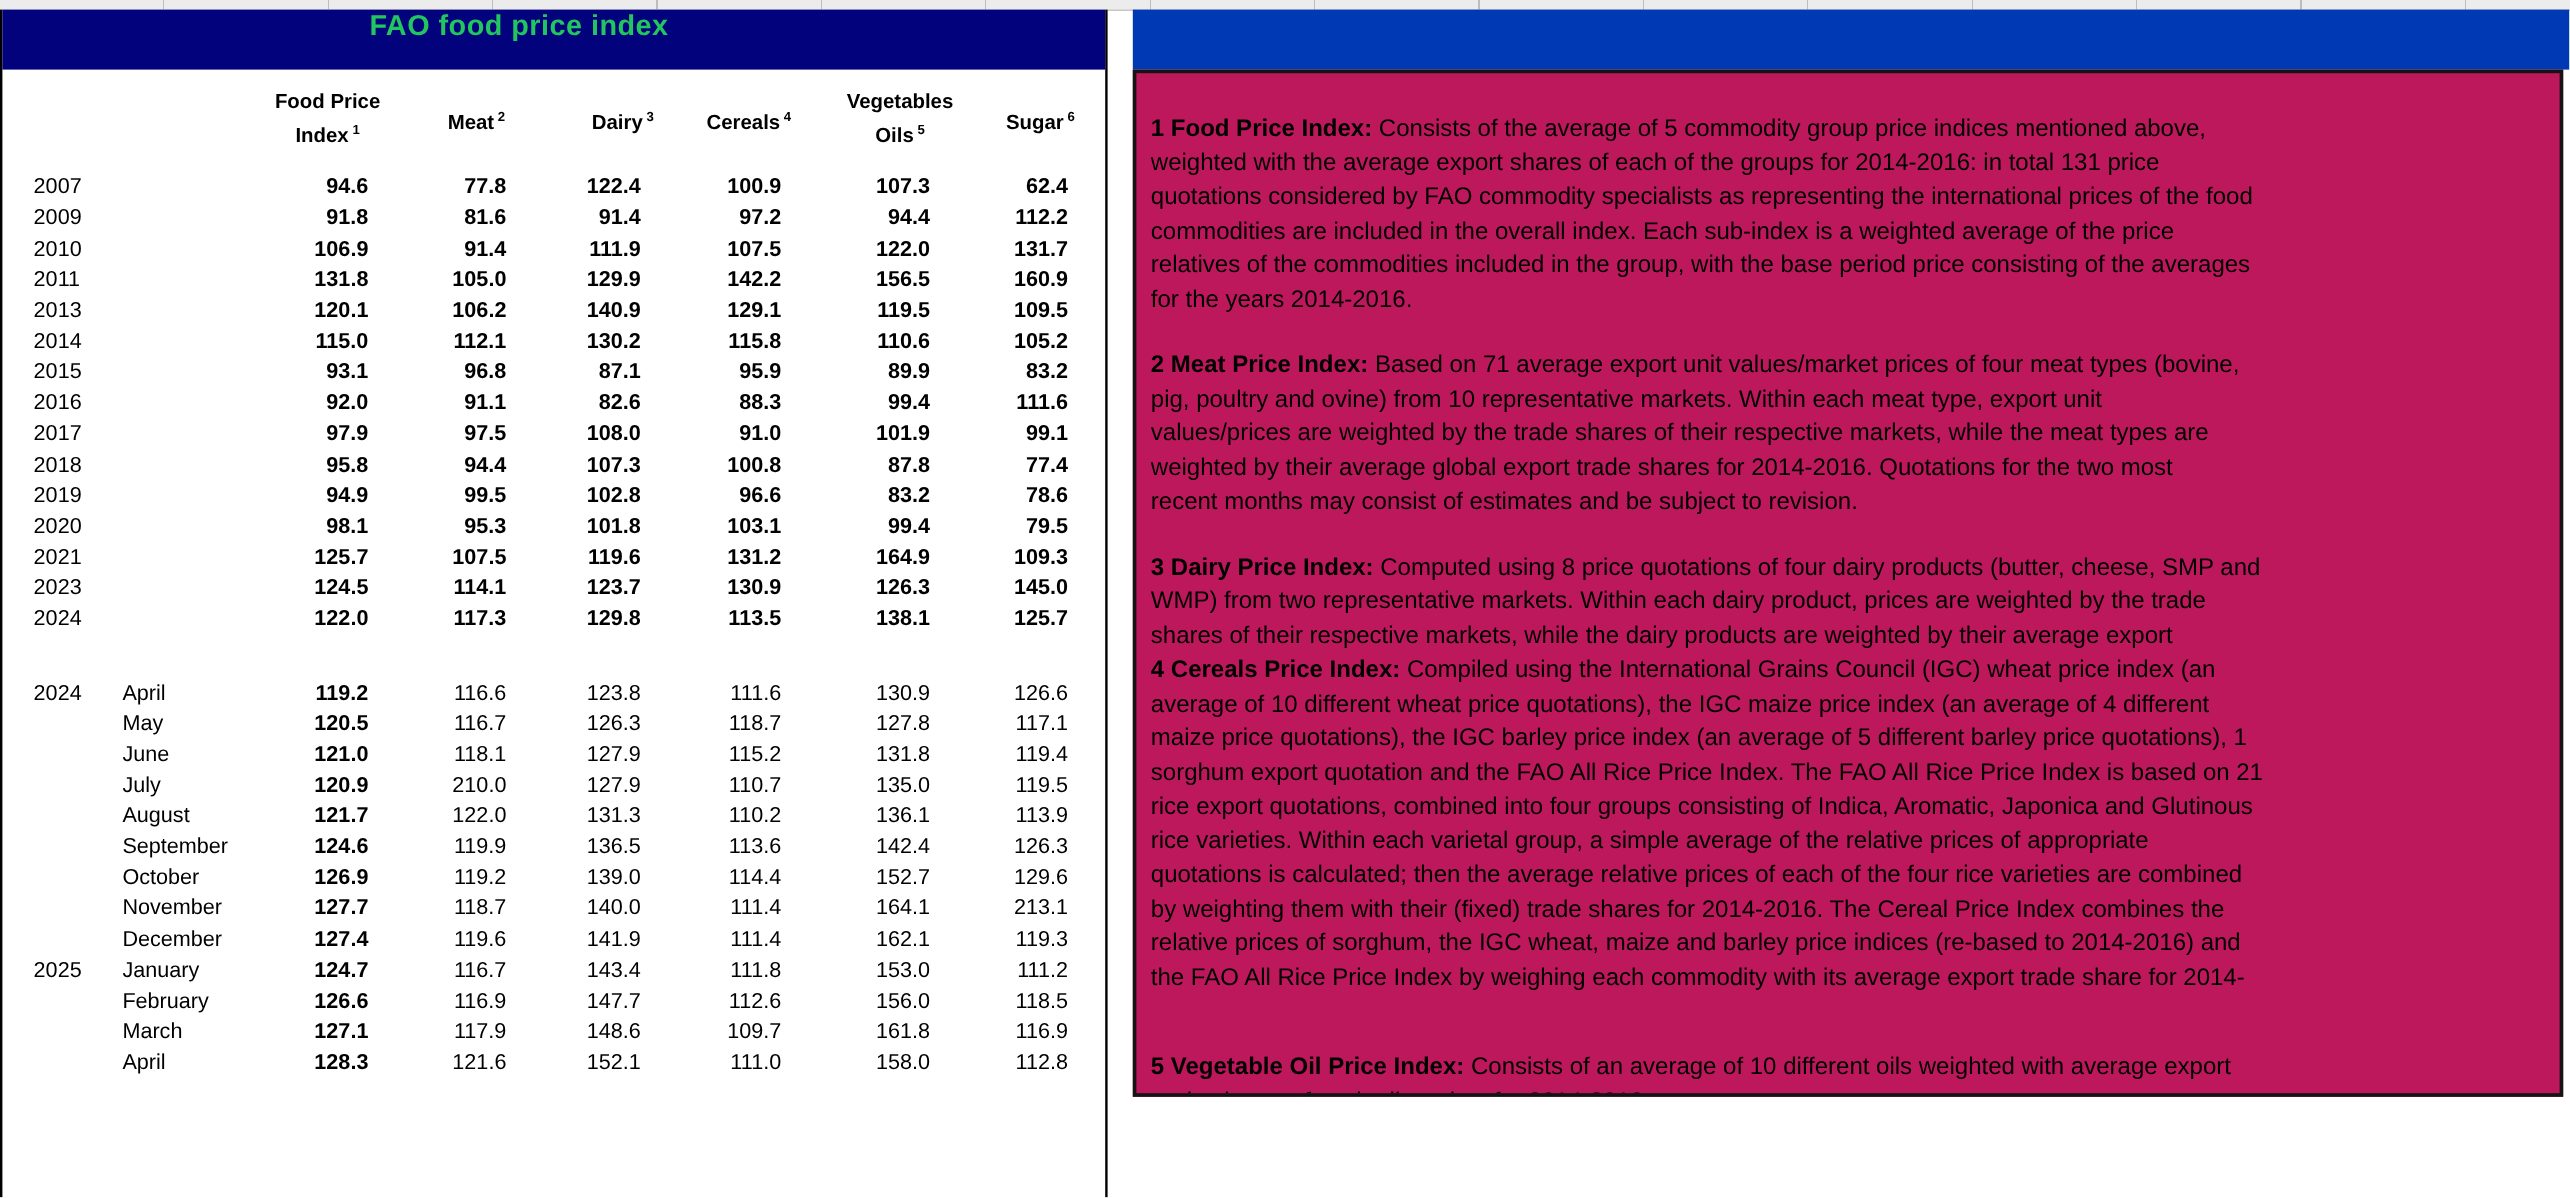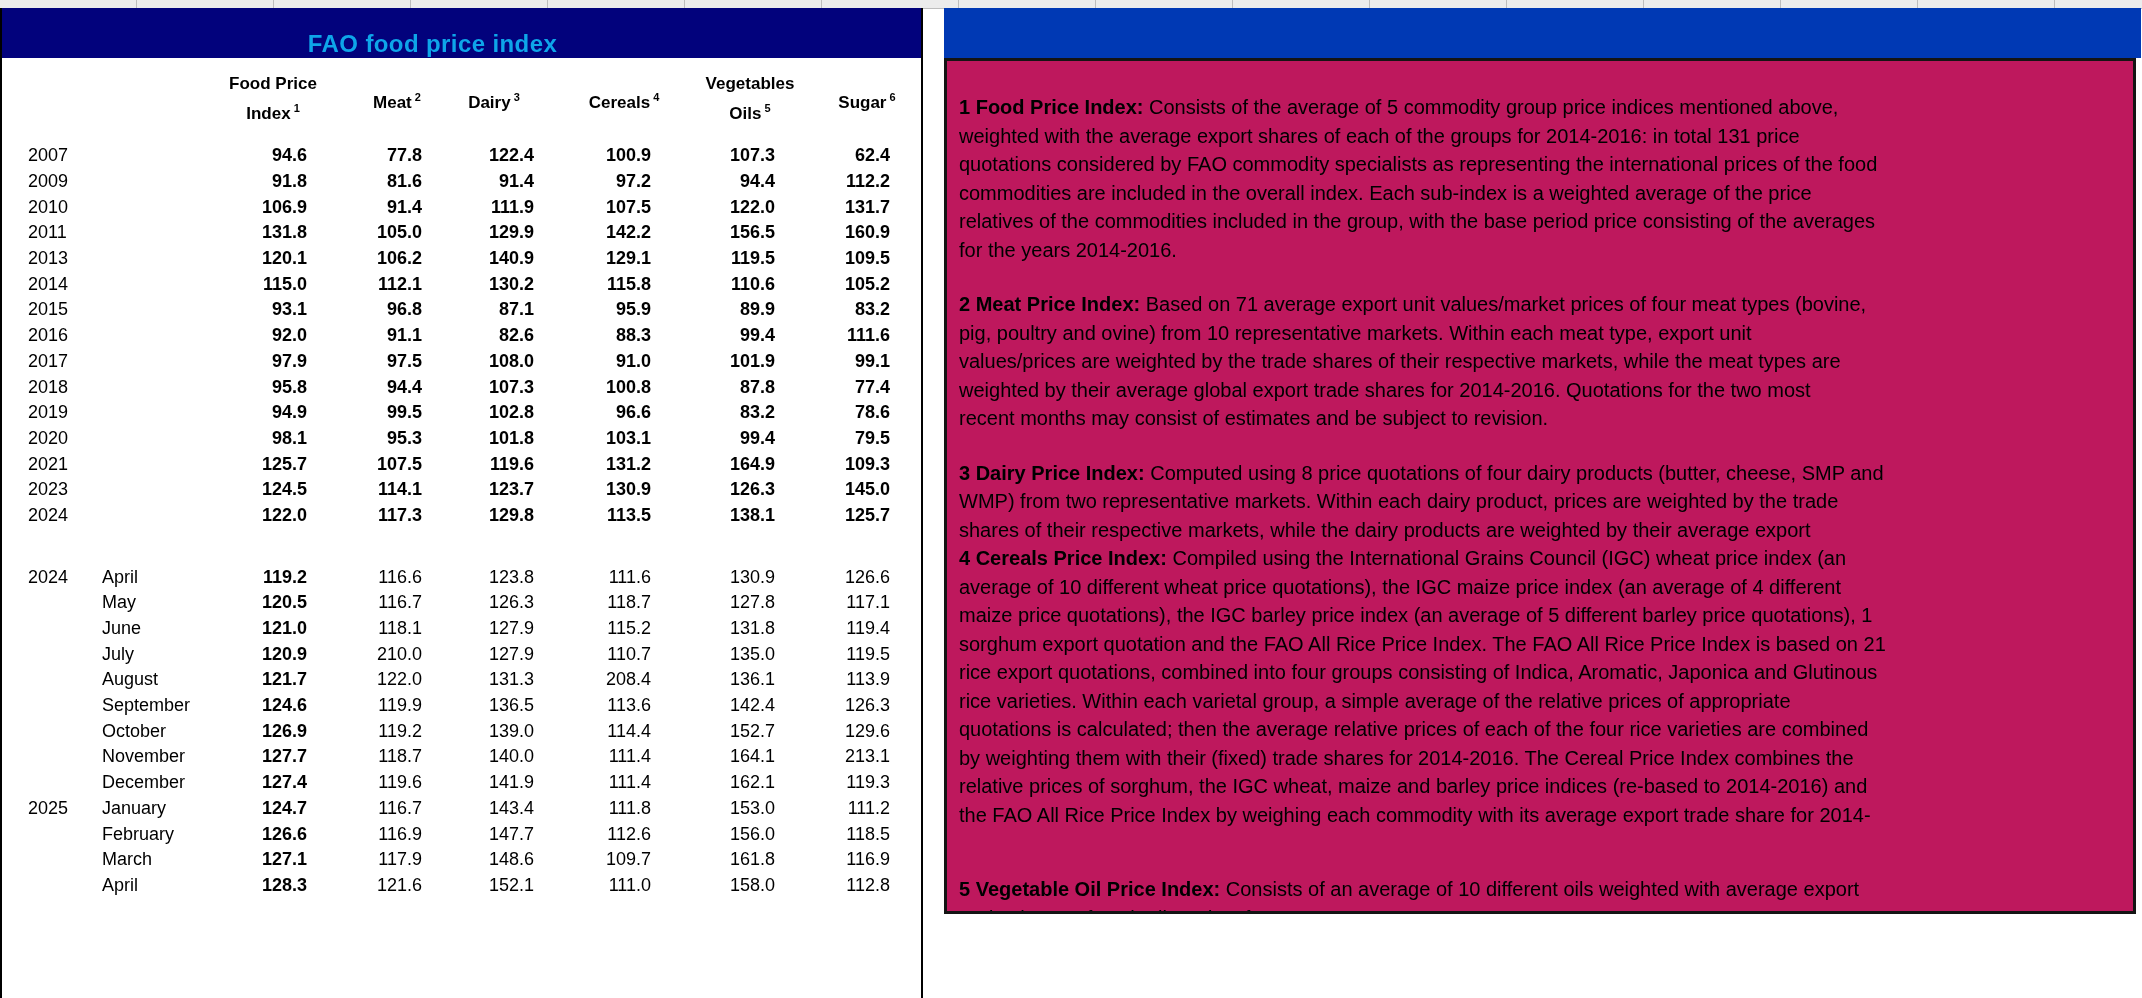--- a/index.html
+++ b/index.html
@@ -5,21 +5,21 @@
   html,body{margin:0;padding:0;background:#fff;}
   .screen{position:relative;width:2142px;height:998px;background:#fff;overflow:hidden;
           font-family:"Liberation Sans",sans-serif;color:#000;}
   
   .top-strip{position:absolute;left:0;top:0;width:2142px;height:8px;background:#ececec;
     border-bottom:1px solid #bdbdbd;
     background-image:repeating-linear-gradient(90deg,transparent 0 136px,#bdbdbd 136px 137px);}
   
   .left-panel{position:absolute;left:0;top:8px;width:923px;height:990px;background:#fff;
     border-left:2px solid #000;border-right:2px solid #000;box-sizing:border-box;}
-  .title-bar{height:50px;background:var(--navy,#02027c);color:#0ea5e9;display:flex;align-items:flex-end;
+  .title-bar{height:50px;background:var(--navy,#02027c);color:#22c55e;display:flex;align-items:flex-start;
     justify-content:center;padding-right:58px;font-size:24px;font-weight:bold;letter-spacing:.4px;}
   .thead{position:relative;height:85px;}
   .hcol{position:absolute;top:50%;transform:translate(-50%,-54%);text-align:center;
     font-weight:bold;font-size:17px;line-height:25px;white-space:nowrap;}
   .hcol sup{font-size:11px;font-weight:bold;}
   .tbody{position:relative;}
   .trow{display:grid;grid-template-columns:98px 114px 95px 115px 112px 117px 124px 115px 1fr;
     height:25.7px;align-items:center;font-size:18px;}
   .gap-row{height:36px;}
   .ylabel{padding-left:26px;}
@@ -46,21 +46,21 @@
       <span>FAO food price index</span>
     </div>
     <div class="thead" id="table-header">
         <div class="hcol" style="left: 271px;">
           <div>Food Price</div>
           <div>Index<sup> 1</sup></div>
         </div>
         <div class="hcol" style="left: 395px;">
           <div>Meat<sup> 2</sup></div>
         </div>
-        <div class="hcol" style="left: 492px;">
+        <div class="hcol" style="left: 517px;">
           <div>Dairy<sup> 3</sup></div>
         </div>
         <div class="hcol" style="left: 622px;">
           <div>Cereals<sup> 4</sup></div>
         </div>
         <div class="hcol" style="left: 748px; text-align: center;">
           <div>Vegetables</div>
           <div>Oils<sup> 5</sup></div>
         </div>
         <div class="hcol" style="left: 865px;">
@@ -277,21 +277,21 @@
           <div class="num">135.0</div>
           <div class="num">119.5</div>
           <div class=""></div>
         </div>
         <div class="trow">
           <div class="ylabel"></div>
           <div class="mlabel">August</div>
           <div class="num bold">121.7</div>
           <div class="num">122.0</div>
           <div class="num">131.3</div>
-          <div class="num">208.4</div>
+          <div class="num">110.2</div>
           <div class="num">136.1</div>
           <div class="num">113.9</div>
           <div class=""></div>
         </div>
         <div class="trow">
           <div class="ylabel"></div>
           <div class="mlabel">September</div>
           <div class="num bold">124.6</div>
           <div class="num">119.9</div>
           <div class="num">136.5</div>

